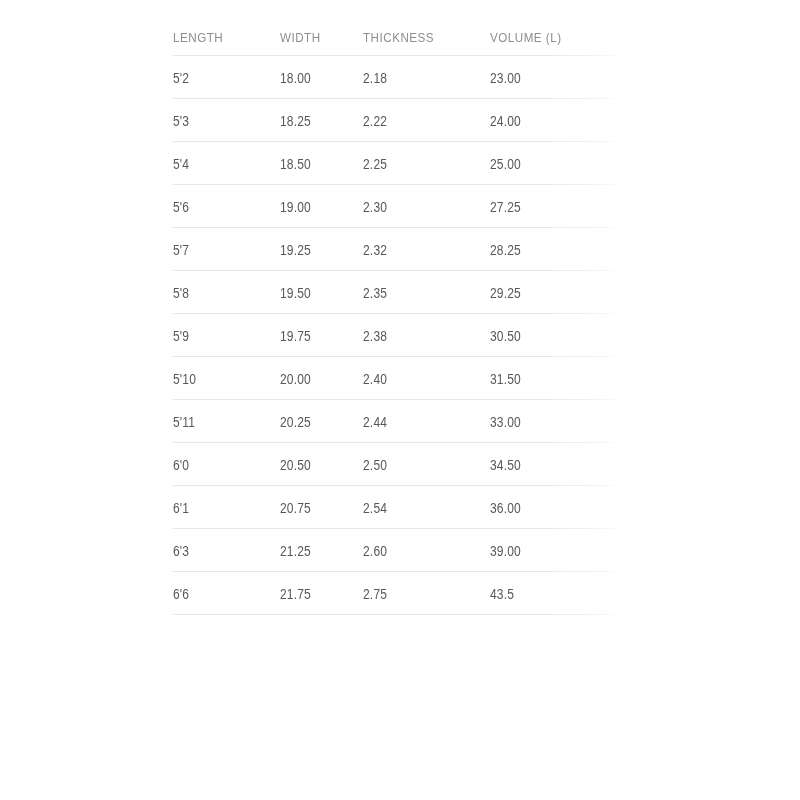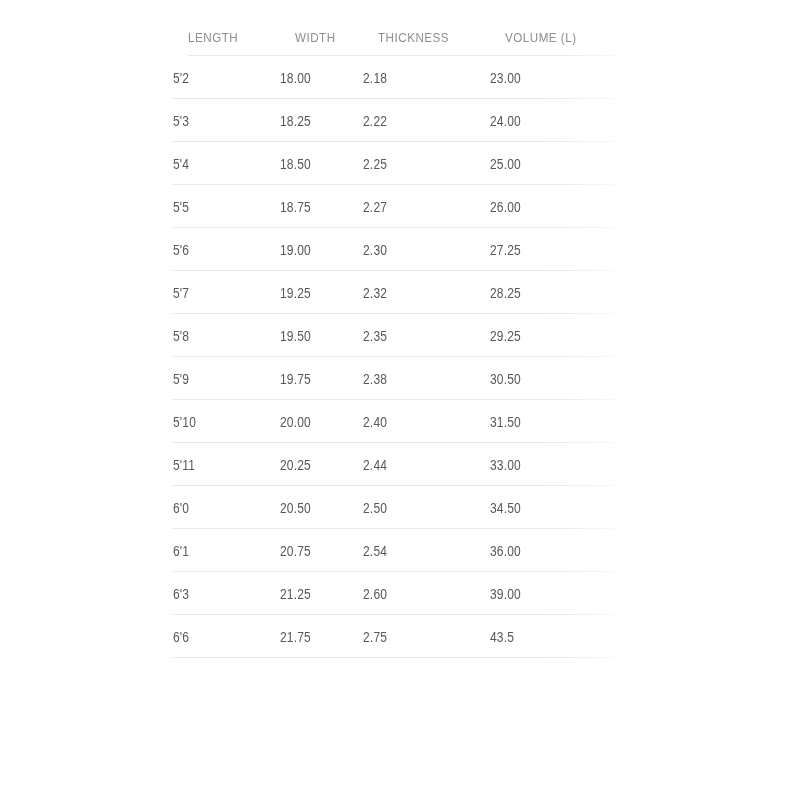--- a/index.html
+++ b/index.html
@@ -40,21 +40,20 @@
     height: 1px;
     background: linear-gradient(to right,
                 #e7e7e7 0%,
                 #e7e7e7 82%,
                 #f2f2f2 93%,
                 #ffffff 100%);
   }
 
   .t-head {
     height: 38px;
-    margin-left: 15px;
   }
 
   .cell {
     flex: 0 0 auto;
     font-family: "Liberation Sans Narrow", "Liberation Sans", sans-serif;
     font-stretch: condensed;
     transform: scaleX(0.86);
     transform-origin: left center;
     white-space: nowrap;
   }
@@ -101,26 +100,20 @@
         <div class="cell col-length">5'3</div>
         <div class="cell col-width">18.25</div>
         <div class="cell col-thickness">2.22</div>
         <div class="cell col-volume">24.00</div>
       </div>
       <div class="t-row">
         <div class="cell col-length">5'4</div>
         <div class="cell col-width">18.50</div>
         <div class="cell col-thickness">2.25</div>
         <div class="cell col-volume">25.00</div>
-      </div>
-      <div class="t-row">
-        <div class="cell col-length">5'5</div>
-        <div class="cell col-width">18.75</div>
-        <div class="cell col-thickness">2.27</div>
-        <div class="cell col-volume">26.00</div>
       </div>
       <div class="t-row">
         <div class="cell col-length">5'6</div>
         <div class="cell col-width">19.00</div>
         <div class="cell col-thickness">2.30</div>
         <div class="cell col-volume">27.25</div>
       </div>
       <div class="t-row">
         <div class="cell col-length">5'7</div>
         <div class="cell col-width">19.25</div>

